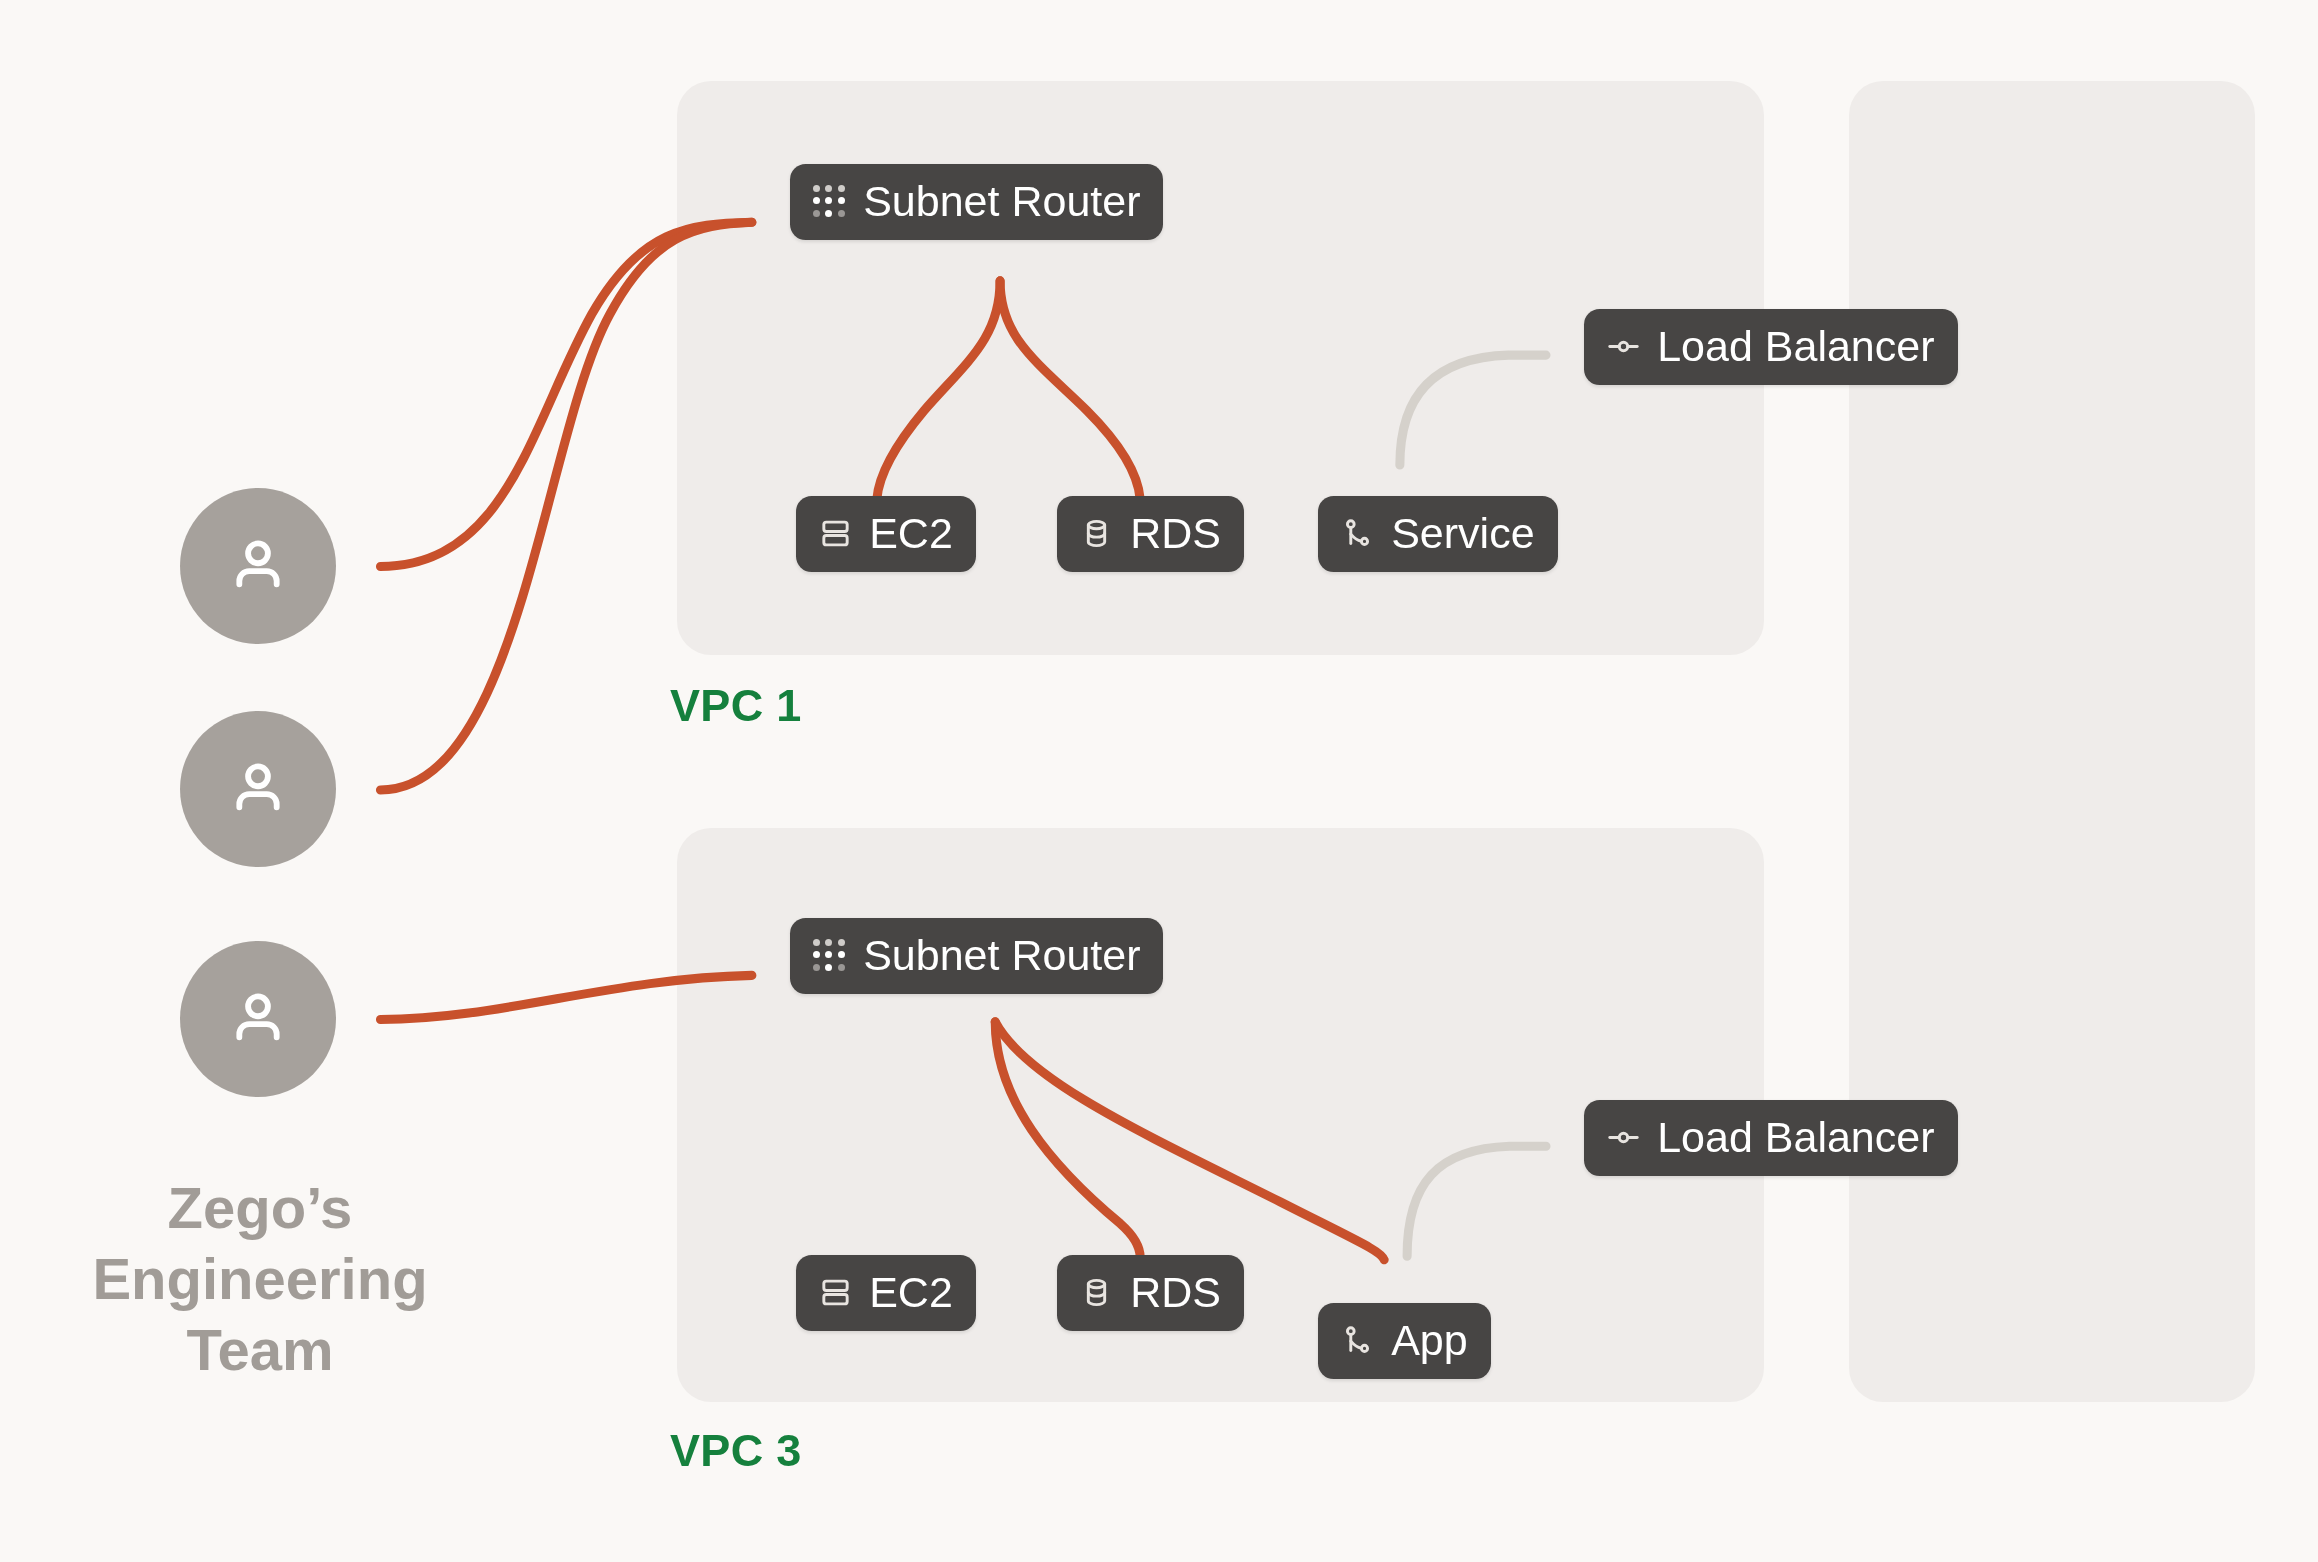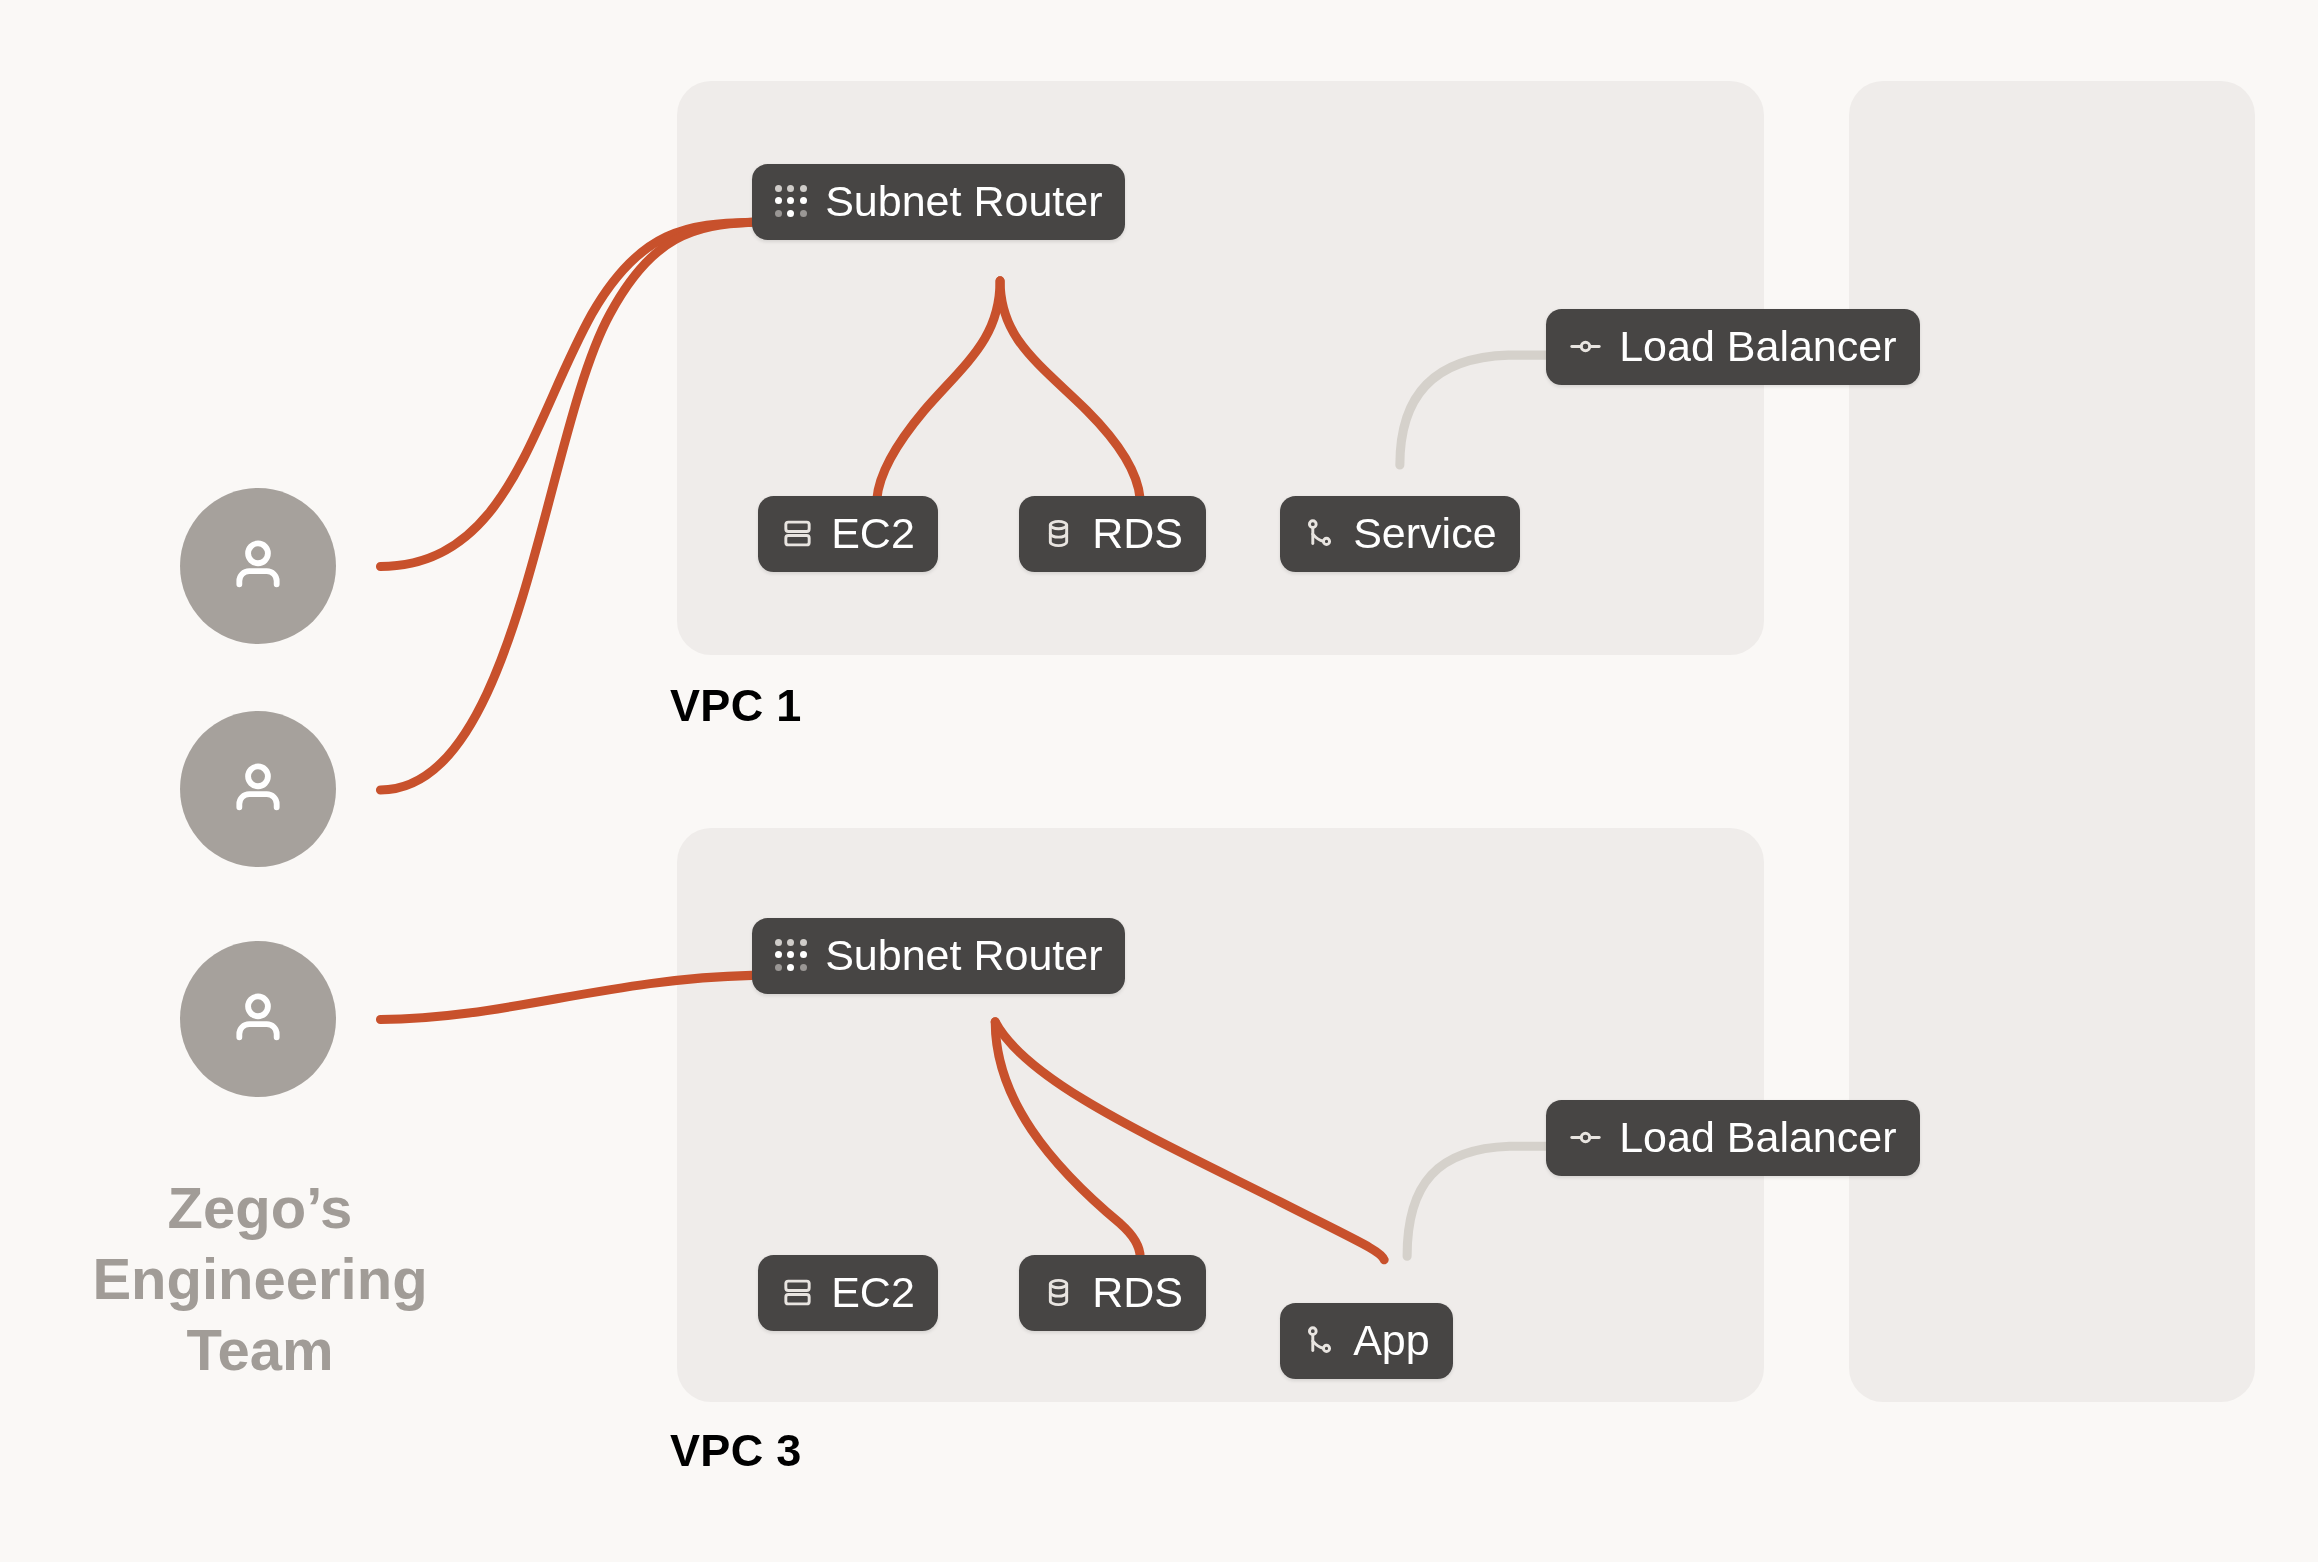--- a/index.html
+++ b/index.html
@@ -19,21 +19,21 @@
   }
 
   
   .zone {
     position: absolute;
     background: #efecea;
     border-radius: 34px;
   }
   .zone-label {
     position: absolute;
-    color: #000000;
+    color: #15803d;
     font-size: 45px;
     font-weight: 700;
     letter-spacing: 0.3px;
     white-space: pre-line;
     line-height: 1.18;
   }
 
   
   .node {
     position: absolute;
@@ -43,20 +43,21 @@
     background: #474544;
     color: #ffffff;
     border-radius: 15.7px;
     padding: 15.7px 23px 17px 20.5px;
     font-size: 43px;
     font-weight: 400;
     line-height: 1;
     box-shadow: 0 1.8px 3.6px rgba(0,0,0,0.10);
     white-space: nowrap;
     box-sizing: border-box;
+    margin-left: 38px;
   }
   .node .label { display: block; }
   .node .ico {
     display: flex;
     align-items: center;
     justify-content: center;
     width: 37px;
     height: 37px;
     flex: 0 0 auto;
   }

